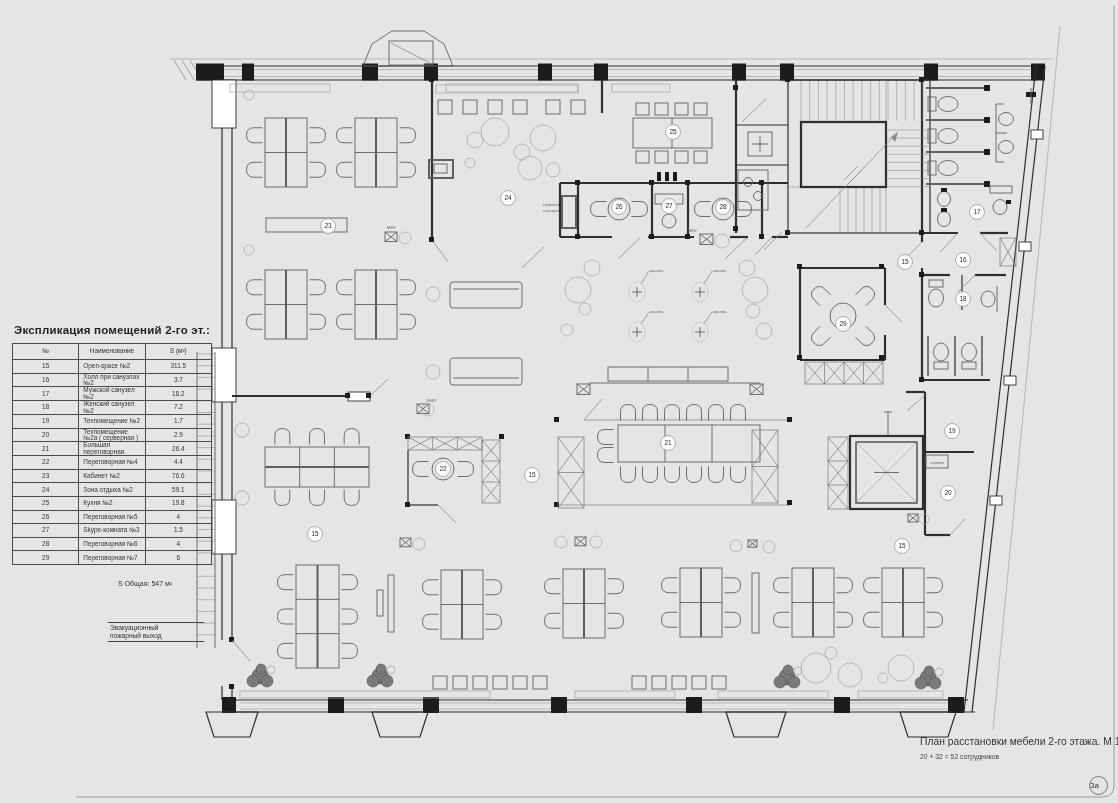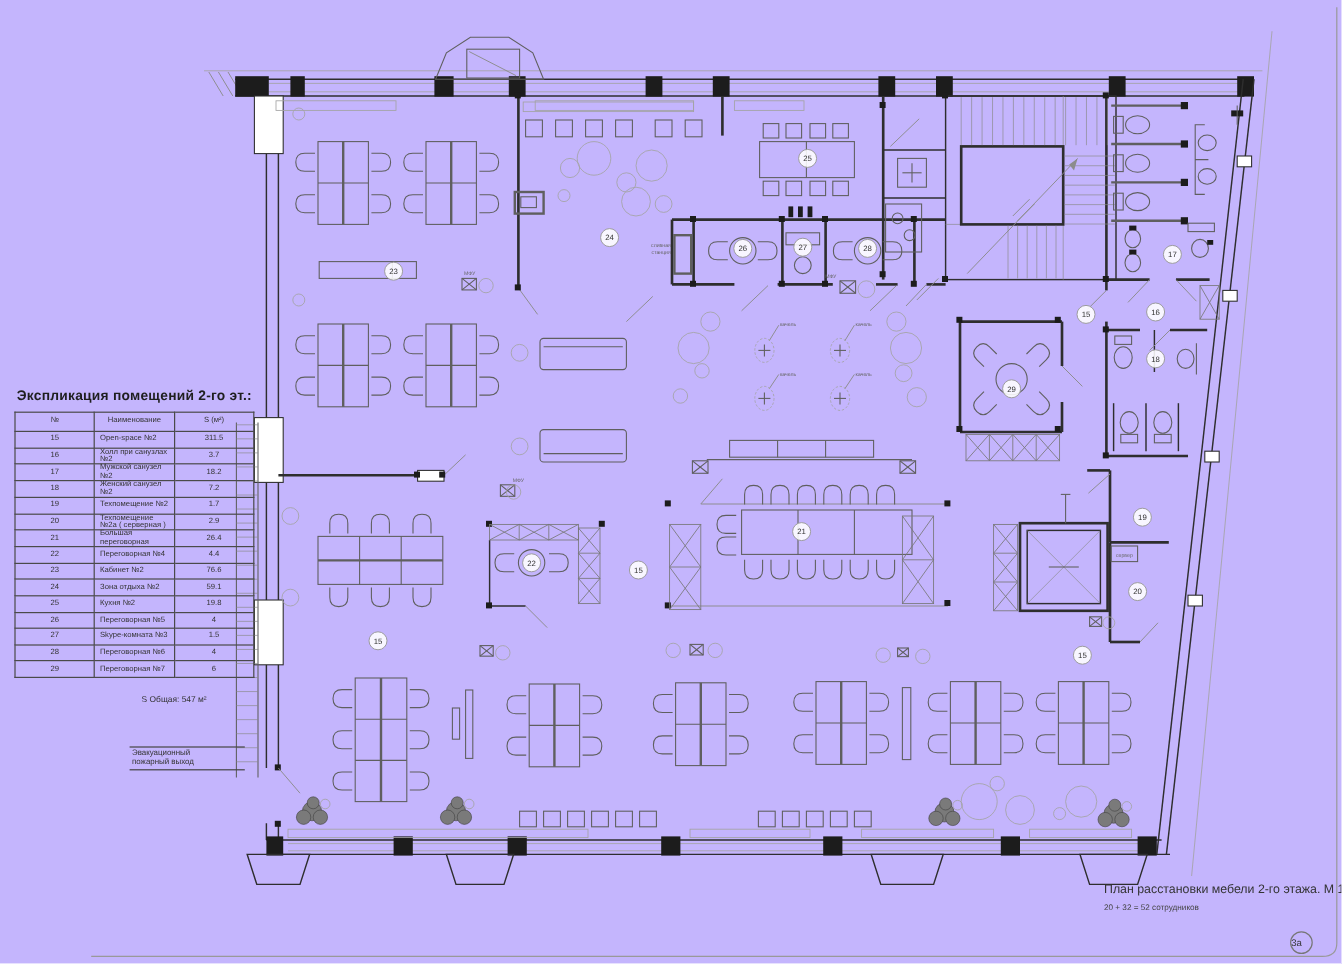--- a/index.html
+++ b/index.html
@@ -1,17 +1,17 @@
 <!DOCTYPE html>
 <html><head>
 <meta charset="utf-8">
 <style>
   html,body{margin:0;padding:0;background:#fff;}
   body{font-family:"Liberation Sans", sans-serif;}
-  .sheet{position:relative;width:1118px;height:803px;background:#c4b5fd;overflow:hidden;}
+  .sheet{position:relative;width:1118px;height:803px;background:#e5e5e5;overflow:hidden;}
   svg{position:absolute;left:0;top:0;}
 
   
   .wl1{stroke:#2e2e2e;stroke-width:1.2;fill:none;}
   .wl2{stroke:#2e2e2e;stroke-width:2.2;fill:none;}
   .fn{stroke:#5f5f5f;stroke-width:.9;fill:none;}
   .fnw{stroke:#5f5f5f;stroke-width:2;fill:none;}
   .fnl{stroke:#a3a3a3;stroke-width:.7;fill:none;}
   .dl{stroke:#8c8c8c;stroke-width:.8;fill:none;}
   .stp{stroke:#8a8a8a;stroke-width:.55;fill:none;}
@@ -31,21 +31,21 @@
   table.ltab td.c1{width:138px;text-align:left;padding-left:4px;}
   table.ltab td.c2{width:32px;text-align:center;}
   .ltotal{position:absolute;left:118px;top:580px;font-size:7px;color:#333;white-space:nowrap;}
 
   .fire-label{position:absolute;left:108px;top:622px;width:94px;border-top:1px solid #444;border-bottom:1px solid #444;
     font-size:6.6px;color:#333;line-height:1.25;padding:1px 0 1px 2px;}
 
   .titleblock{position:absolute;left:920px;top:736px;width:190px;}
   .tb-title{font-size:10.3px;color:#333;white-space:nowrap;}
   .tb-sub{font-size:6.8px;color:#444;margin-top:6px;}
-  .tb-sheet{position:absolute;left:155px;top:40px;width:17px;height:17px;border:1px solid #777;border-radius:50%;
+  .tb-sheet{position:absolute;left:169px;top:40px;width:17px;height:17px;border:1px solid #777;border-radius:50%;
     font-size:8px;color:#333;line-height:17px;}
 </style>
 </head>
 <body>
 
 <div class="sheet">
 
 <svg id="plan" width="1118" height="803" viewBox="0 0 1118 803">
   <defs>
     <path id="chair" d="M -7.5,7.5 L -7.5,-1 Q -7.5,-8.5 0,-8.5 Q 7.5,-8.5 7.5,-1 L 7.5,7.5" class="fn"></path>

